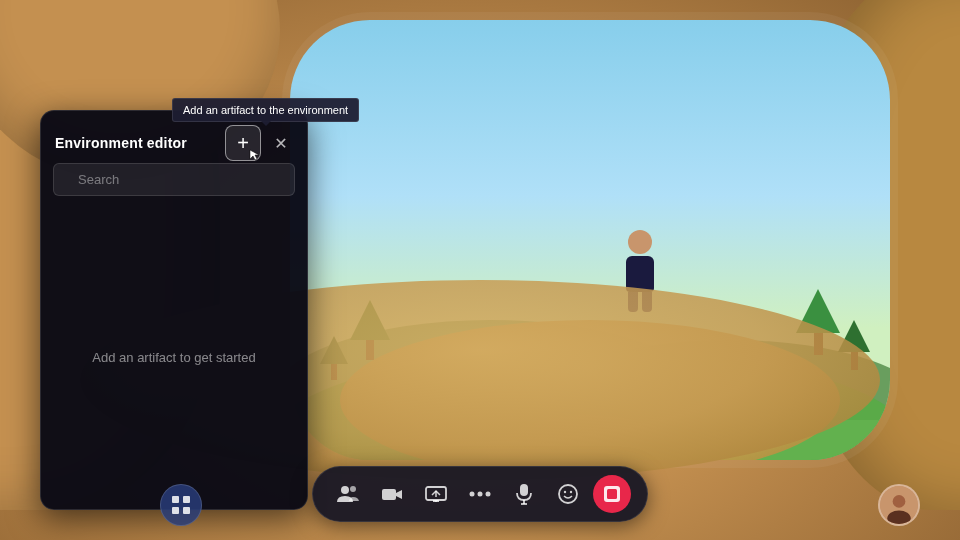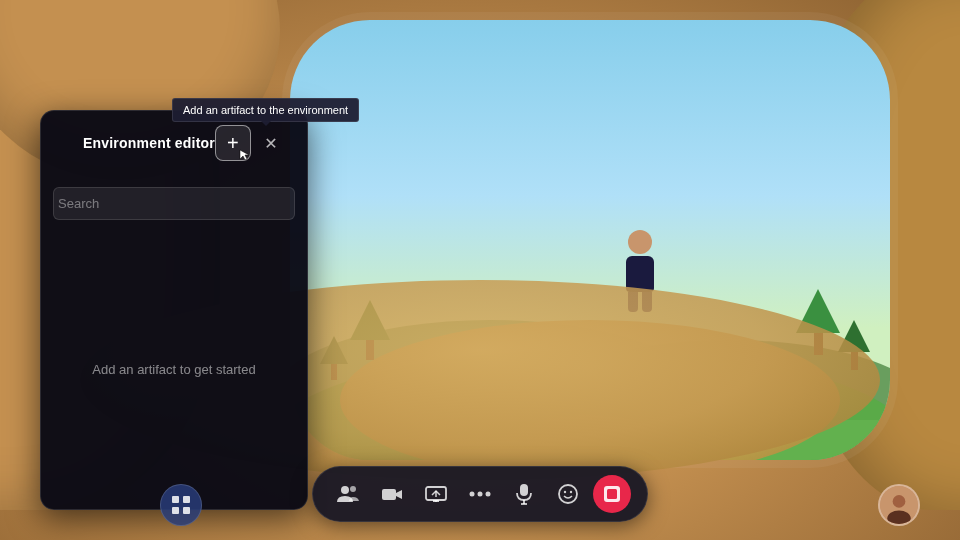--- a/index.html
+++ b/index.html
@@ -123,23 +123,23 @@
       border: 1px solid rgba(255,255,255,.12);
       display: flex;
       flex-direction: column;
       overflow: hidden;
       box-shadow: 0 8px 32px rgba(0,0,0,.6);
     }
 
     .panel-header {
       display: flex;
       align-items: center;
-      padding: 14px 14px 26px;
+      justify-content: space-between;
+      padding: 14px 14px 2px;
       flex-shrink: 0;
-      margin-left: 28px;
     }
 
     .panel-title {
       color: #fff;
       font-size: 14px;
       font-weight: 600;
       letter-spacing: .2px;
     }
 
     .header-actions {
@@ -171,21 +171,21 @@
     }
 
     .search-bar {
       margin: 0 12px 10px;
       position: relative;
       flex-shrink: 0;
     }
 
     .search-input {
       width: 100%;
-      padding: 8px 4px;
+      padding: 8px 24px;
       background: rgba(255,255,255,.08);
       border: 1px solid rgba(255,255,255,.12);
       border-radius: 6px;
       color: rgba(255,255,255,.5);
       font-size: 13px;
       outline: none;
     }
     .search-input::placeholder { color: rgba(255,255,255,.4); }
 
     .panel-content {

